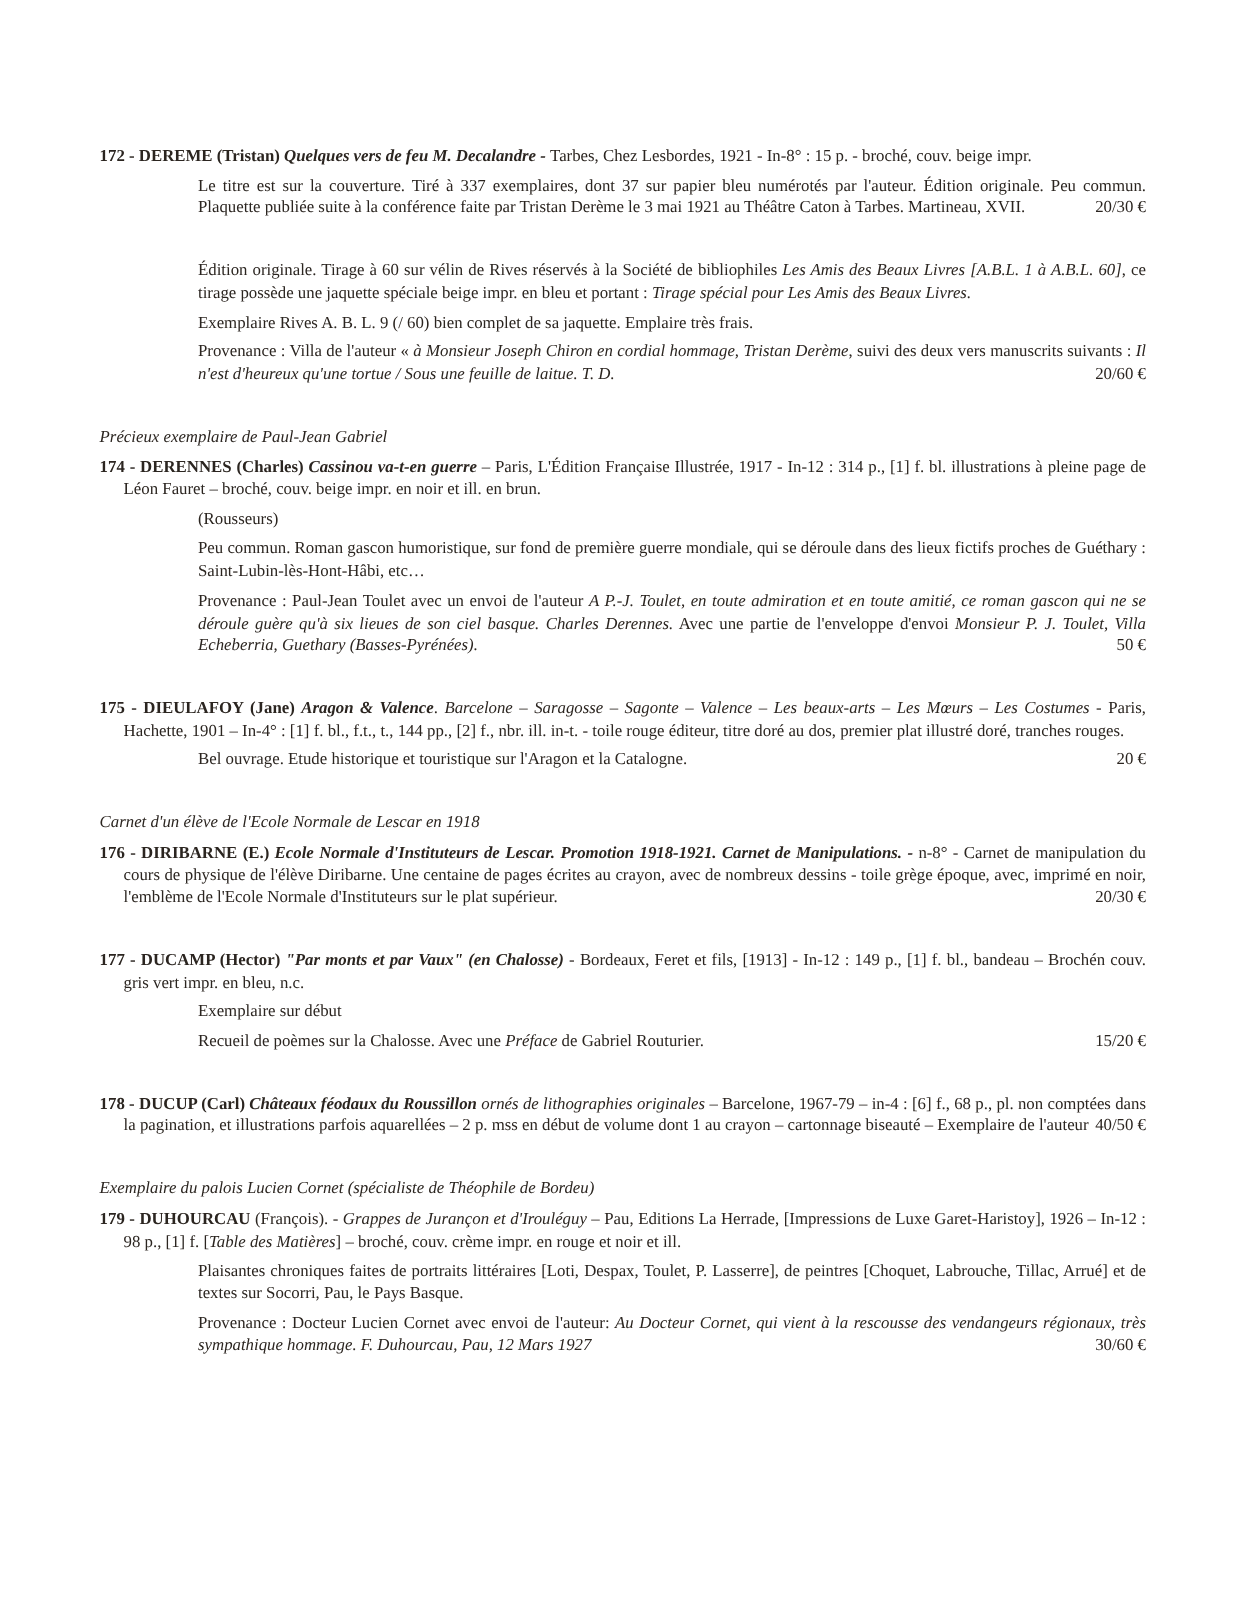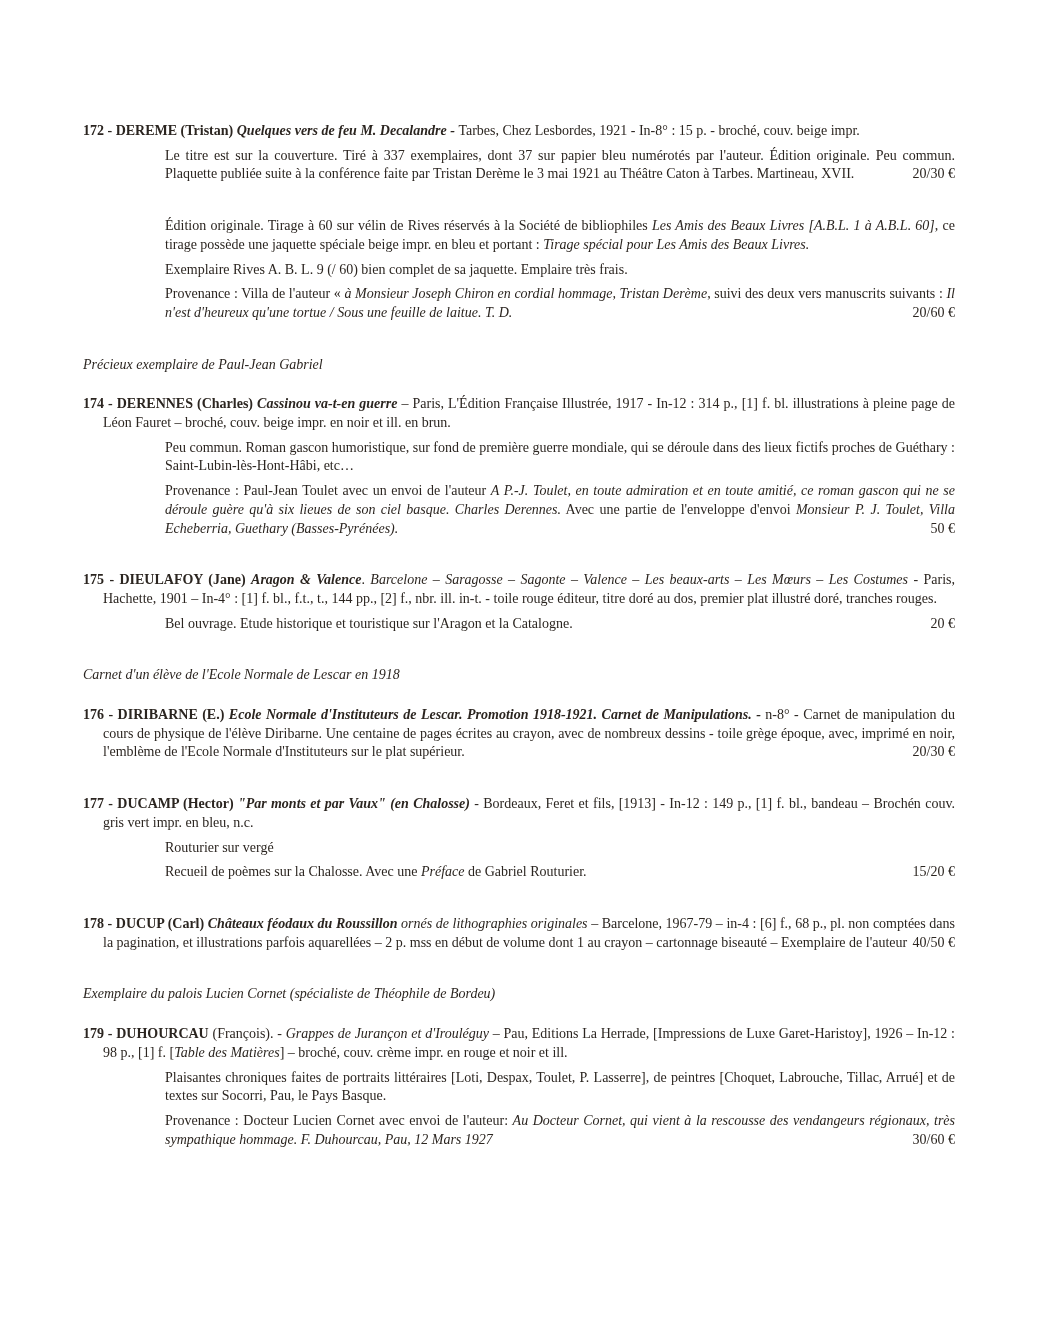--- a/index.html
+++ b/index.html
@@ -13,21 +13,21 @@
     color: #2b2520;
     overflow: hidden;
   }
   #page { padding: 118px 87px 0 83px; }
   p { margin: 0; }
   .section-header {
     font-style: italic;
     margin: 33px 0 7px 0;
   }
   .lot { margin-top: 33px; }
-  .section-header + .lot { margin-top: 21px; }
+  .section-header + .lot { margin-top: 7px; }
   #page > .lot:first-child { margin-top: 4px; }
   .lot-heading {
     text-align: justify;
     padding-left: 20px;
     text-indent: -20px;
   }
   .lot-paragraph {
     margin: 6px 0 0 82px;
     text-align: justify;
   }
@@ -45,34 +45,35 @@
       <p class="lot-paragraph"><span class="run r">Le titre est sur la couverture. Tiré à 337 exemplaires, dont 37 sur papier bleu numérotés par l'auteur. Édition originale. Peu commun. Plaquette publiée suite à la conférence faite par Tristan Derème le 3 mai 1921 au Théâtre Caton à Tarbes. Martineau, XVII.</span><span class="price">20/30 €</span></p>
     </div>
     <div class="lot">
       <p class="lot-paragraph"><span class="run r">Édition originale. Tirage à 60 sur vélin de Rives réservés à la Société de bibliophiles </span><span class="run i">Les Amis des Beaux Livres</span><span class="run r"> </span><span class="run i">[A.B.L. 1 à A.B.L. 60]</span><span class="run r">, ce tirage possède une jaquette spéciale beige impr. en bleu et portant : </span><span class="run i">Tirage spécial pour Les Amis des Beaux Livres.</span></p>
       <p class="lot-paragraph"><span class="run r">Exemplaire Rives A. B. L. 9 (/ 60)  bien complet de sa jaquette.  Emplaire très frais.</span></p>
       <p class="lot-paragraph"><span class="run r">Provenance : Villa de l'auteur « </span><span class="run i">à Monsieur Joseph Chiron en cordial hommage, Tristan Derème</span><span class="run r">, suivi des deux vers manuscrits suivants : </span><span class="run i">Il n'est d'heureux qu'une tortue / Sous une feuille de laitue. T. D.</span><span class="price">20/60 €</span></p>
     </div>
     <p class="section-header">Précieux exemplaire de Paul-Jean Gabriel</p>
     <div class="lot">
       <p class="lot-heading"><span class="run b">174 - DERENNES (Charles) </span><span class="run bi">Cassinou va-t-en guerre </span><span class="run r">– Paris, L'Édition Française Illustrée, 1917 -  In-12 :  314 p., [1] f. bl. illustrations à pleine page de Léon Fauret – broché, couv. beige impr. en noir et ill. en brun.</span></p>
+      <p class="lot-paragraph"><span class="run r">(Rousseurs)</span></p>
       <p class="lot-paragraph"><span class="run r">Peu commun. Roman gascon humoristique, sur fond de première guerre mondiale, qui se déroule dans des lieux fictifs proches de Guéthary : Saint-Lubin-lès-Hont-Hâbi, etc…</span></p>
       <p class="lot-paragraph"><span class="run r">Provenance : Paul-Jean Toulet avec un envoi de l'auteur  </span><span class="run i">A P.-J. Toulet, en toute admiration et en toute amitié, ce roman gascon qui ne se déroule guère qu'à six lieues de son ciel basque. Charles Derennes.</span><span class="run r"> Avec une partie de l'enveloppe d'envoi  </span><span class="run i">Monsieur P. J. Toulet, Villa Echeberria, Guethary (Basses-Pyrénées).</span><span class="price">50 €</span></p>
     </div>
     <div class="lot">
       <p class="lot-heading"><span class="run b">175 - DIEULAFOY (Jane)  </span><span class="run bi">Aragon &amp; Valence</span><span class="run r">. </span><span class="run i">Barcelone – Saragosse – Sagonte – Valence – Les beaux-arts – Les Mœurs – Les Costumes</span><span class="run r"> -  Paris, Hachette, 1901 – In-4° : [1] f. bl., f.t., t., 144 pp., [2] f., nbr. ill. in-t. -  toile rouge éditeur, titre doré au dos, premier plat illustré doré, tranches rouges.</span></p>
       <p class="lot-paragraph"><span class="run r">Bel ouvrage. Etude historique et touristique sur l'Aragon et la Catalogne.</span><span class="price">20 €</span></p>
     </div>
     <p class="section-header">Carnet d'un élève de l'Ecole Normale de Lescar en 1918</p>
     <div class="lot">
       <p class="lot-heading"><span class="run b">176 - DIRIBARNE (E.) </span><span class="run bi">Ecole Normale d'Instituteurs de Lescar. Promotion 1918-1921. Carnet de Manipulations. - </span><span class="run r"> n-8° - Carnet de manipulation du cours de physique de l'élève Diribarne. Une centaine de pages écrites au crayon, avec de nombreux dessins  - toile grège époque, avec, imprimé en noir, l'emblème de l'Ecole Normale d'Instituteurs sur le plat supérieur.</span><span class="price">20/30 €</span></p>
     </div>
     <div class="lot">
       <p class="lot-heading"><span class="run b">177 - DUCAMP (Hector) </span><span class="run bi">"Par monts et par Vaux" (en Chalosse) </span><span class="run r">-  Bordeaux, Feret et fils, [1913] -  In-12 :  149 p., [1] f. bl., bandeau – Brochén  couv. gris vert impr. en bleu, n.c.</span></p>
-      <p class="lot-paragraph"><span class="run r">Routurier sur vergé</span></p>
+      <p class="lot-paragraph"><span class="run r">Exemplaire sur début</span></p>
       <p class="lot-paragraph"><span class="run r">Recueil de poèmes sur la Chalosse. Avec une </span><span class="run i">Préface</span><span class="run r"> de Gabriel Routurier.</span><span class="price">15/20 €</span></p>
     </div>
     <div class="lot">
       <p class="lot-heading"><span class="run b">178 - DUCUP (Carl) </span><span class="run bi">Châteaux féodaux du Roussillon </span><span class="run i">ornés de lithographies originales </span><span class="run r">– Barcelone, 1967-79 – in-4 : [6] f.,  68 p.,  pl. non comptées dans la pagination, et illustrations parfois aquarellées – 2 p. mss en début de volume dont 1 au crayon – cartonnage biseauté – Exemplaire de l'auteur</span><span class="price">40/50 €</span></p>
     </div>
     <p class="section-header">Exemplaire du palois Lucien Cornet (spécialiste de Théophile de Bordeu)</p>
     <div class="lot">
       <p class="lot-heading"><span class="run b">179 - DUHOURCAU </span><span class="run r">(François). - </span><span class="run i">Grappes de Jurançon et d'Irouléguy </span><span class="run r">– Pau, Editions La Herrade, [Impressions de Luxe Garet-Haristoy], 1926 – In-12 : 98 p., [1] f. [</span><span class="run i">Table des Matières</span><span class="run r">] – broché, couv. crème impr. en rouge et noir et ill.</span></p>
       <p class="lot-paragraph"><span class="run r">Plaisantes chroniques faites de portraits littéraires [Loti, Despax, Toulet, P. Lasserre], de peintres [Choquet, Labrouche, Tillac, Arrué] et de textes sur Socorri, Pau, le Pays Basque.</span></p>
       <p class="lot-paragraph"><span class="run r">Provenance : Docteur Lucien Cornet avec envoi de l'auteur: </span><span class="run i">Au Docteur Cornet, qui vient à la rescousse des vendangeurs régionaux, très sympathique hommage. F. Duhourcau, Pau, 12 Mars 1927</span><span class="price">30/60 €</span></p>

